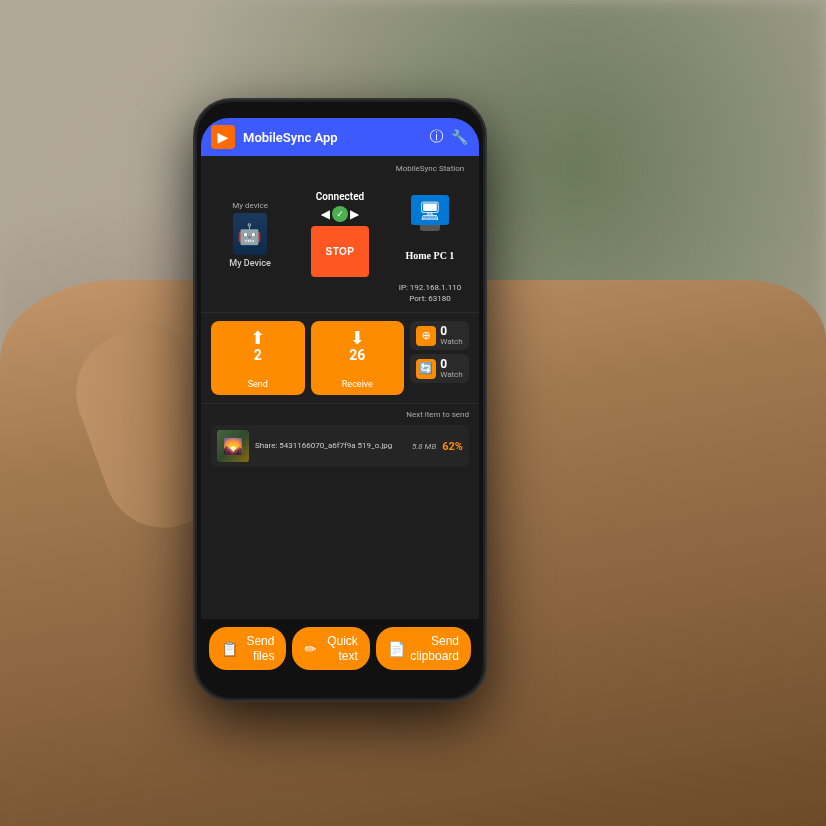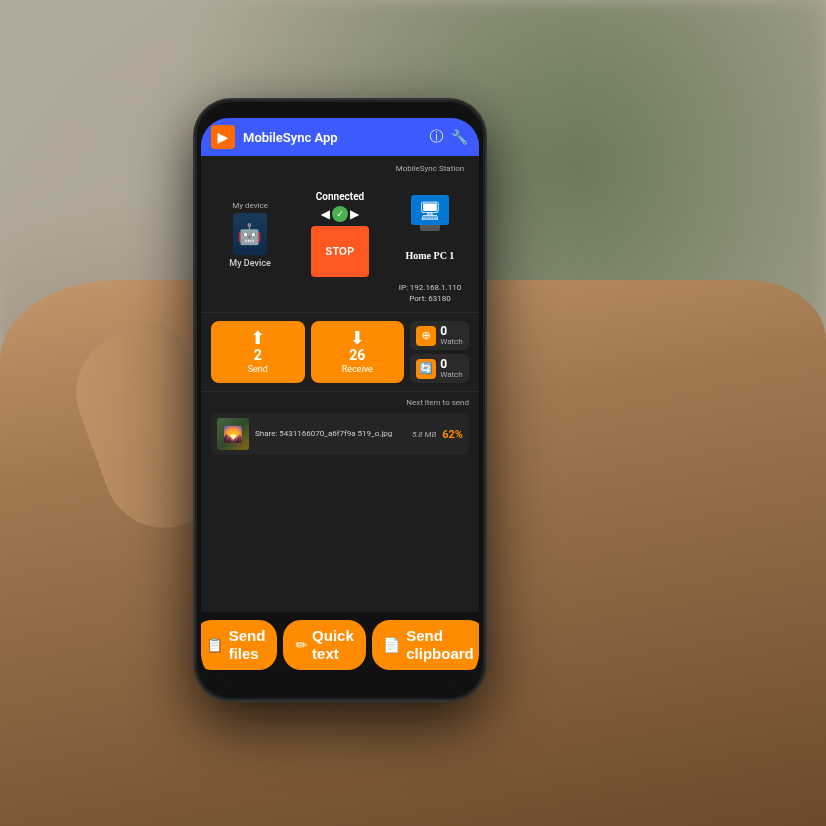--- a/index.html
+++ b/index.html
@@ -287,21 +287,21 @@
     .stat-number {
       color: white;
       font-size: 14px;
       font-weight: 700;
       line-height: 1;
     }
 
     .stat-label {
       color: white;
       font-size: 9px;
-      margin-top: 2px;
+      margin-top: 17px;
     }
 
     .stat-group {
       display: flex;
       flex-direction: column;
       gap: 4px;
       flex: 0.8;
     }
 
     .mini-stat {
@@ -419,23 +419,23 @@
       justify-content: center;
     }
 
     .action-btn-icon {
       color: white;
       font-size: 14px;
     }
 
     .action-btn-text {
       color: white;
-      font-size: 15px;
-      font-weight: 700;
-      text-align: left;
+      font-size: 12px;
+      font-weight: 400;
+      text-align: right;
       line-height: 1.2;
     }
 
     
     .hand-bg {
       position: absolute;
       bottom: 0;
       left: 0;
       right: 0;
       top: 280px;

